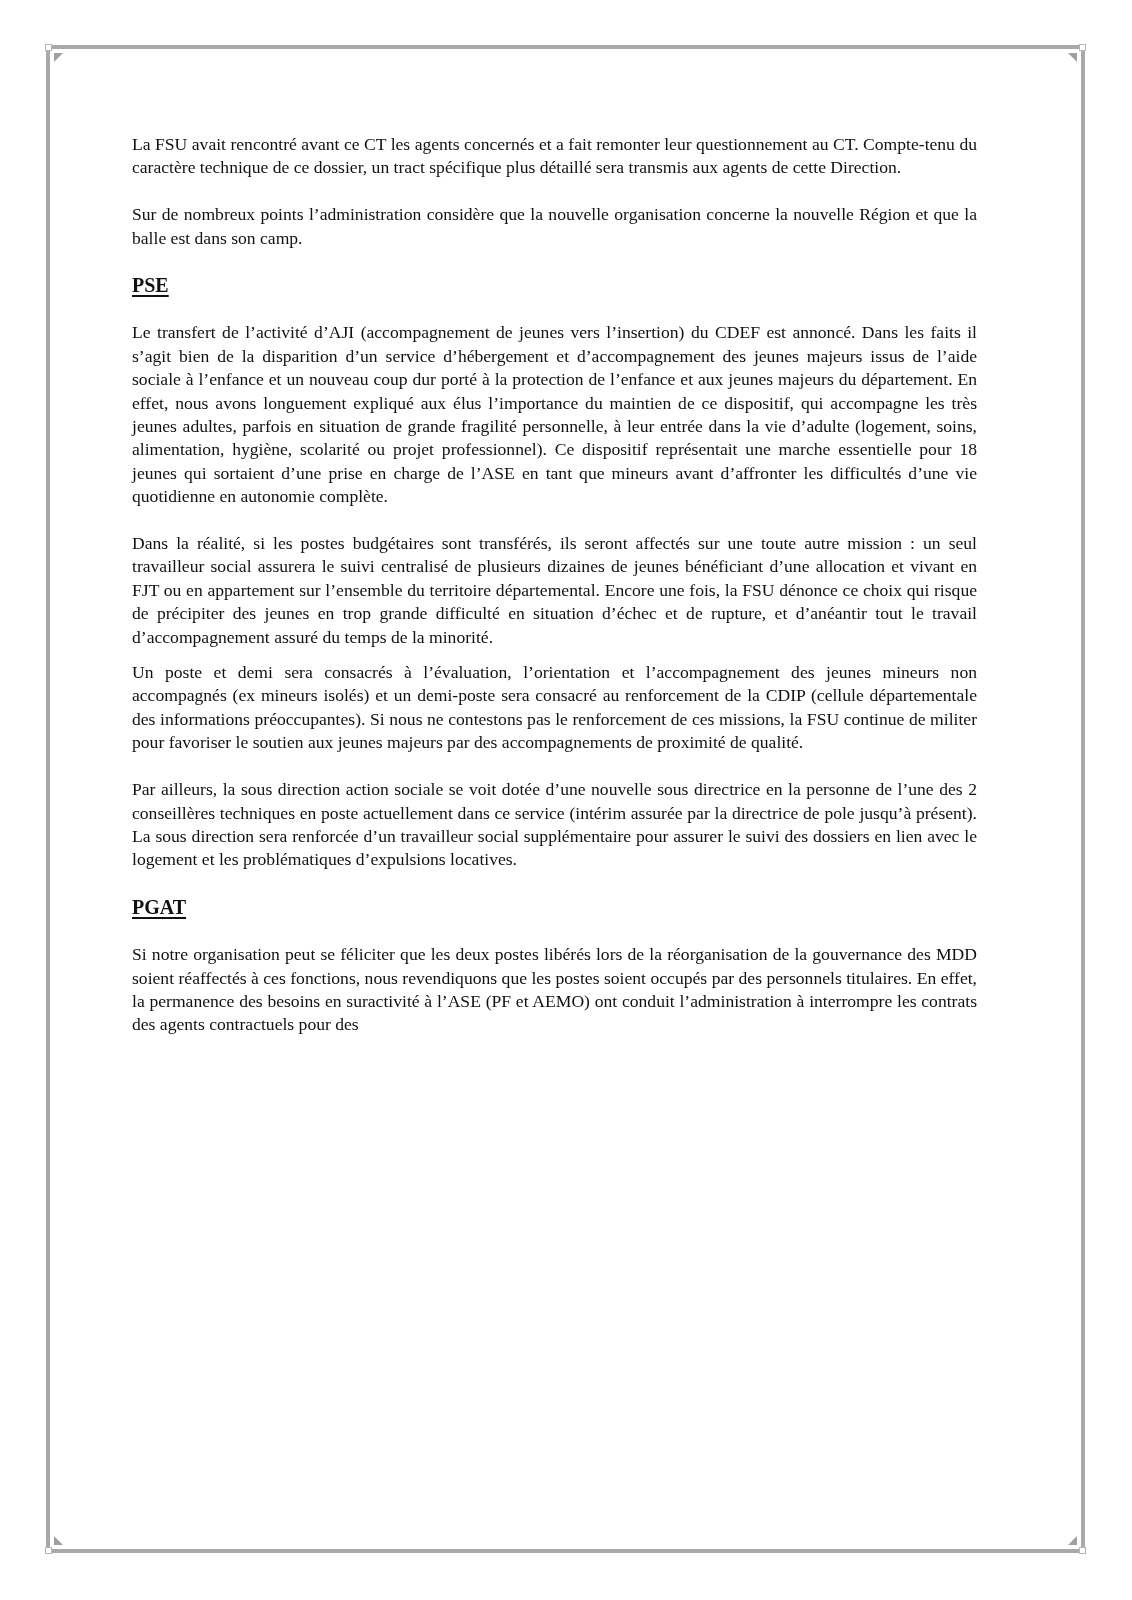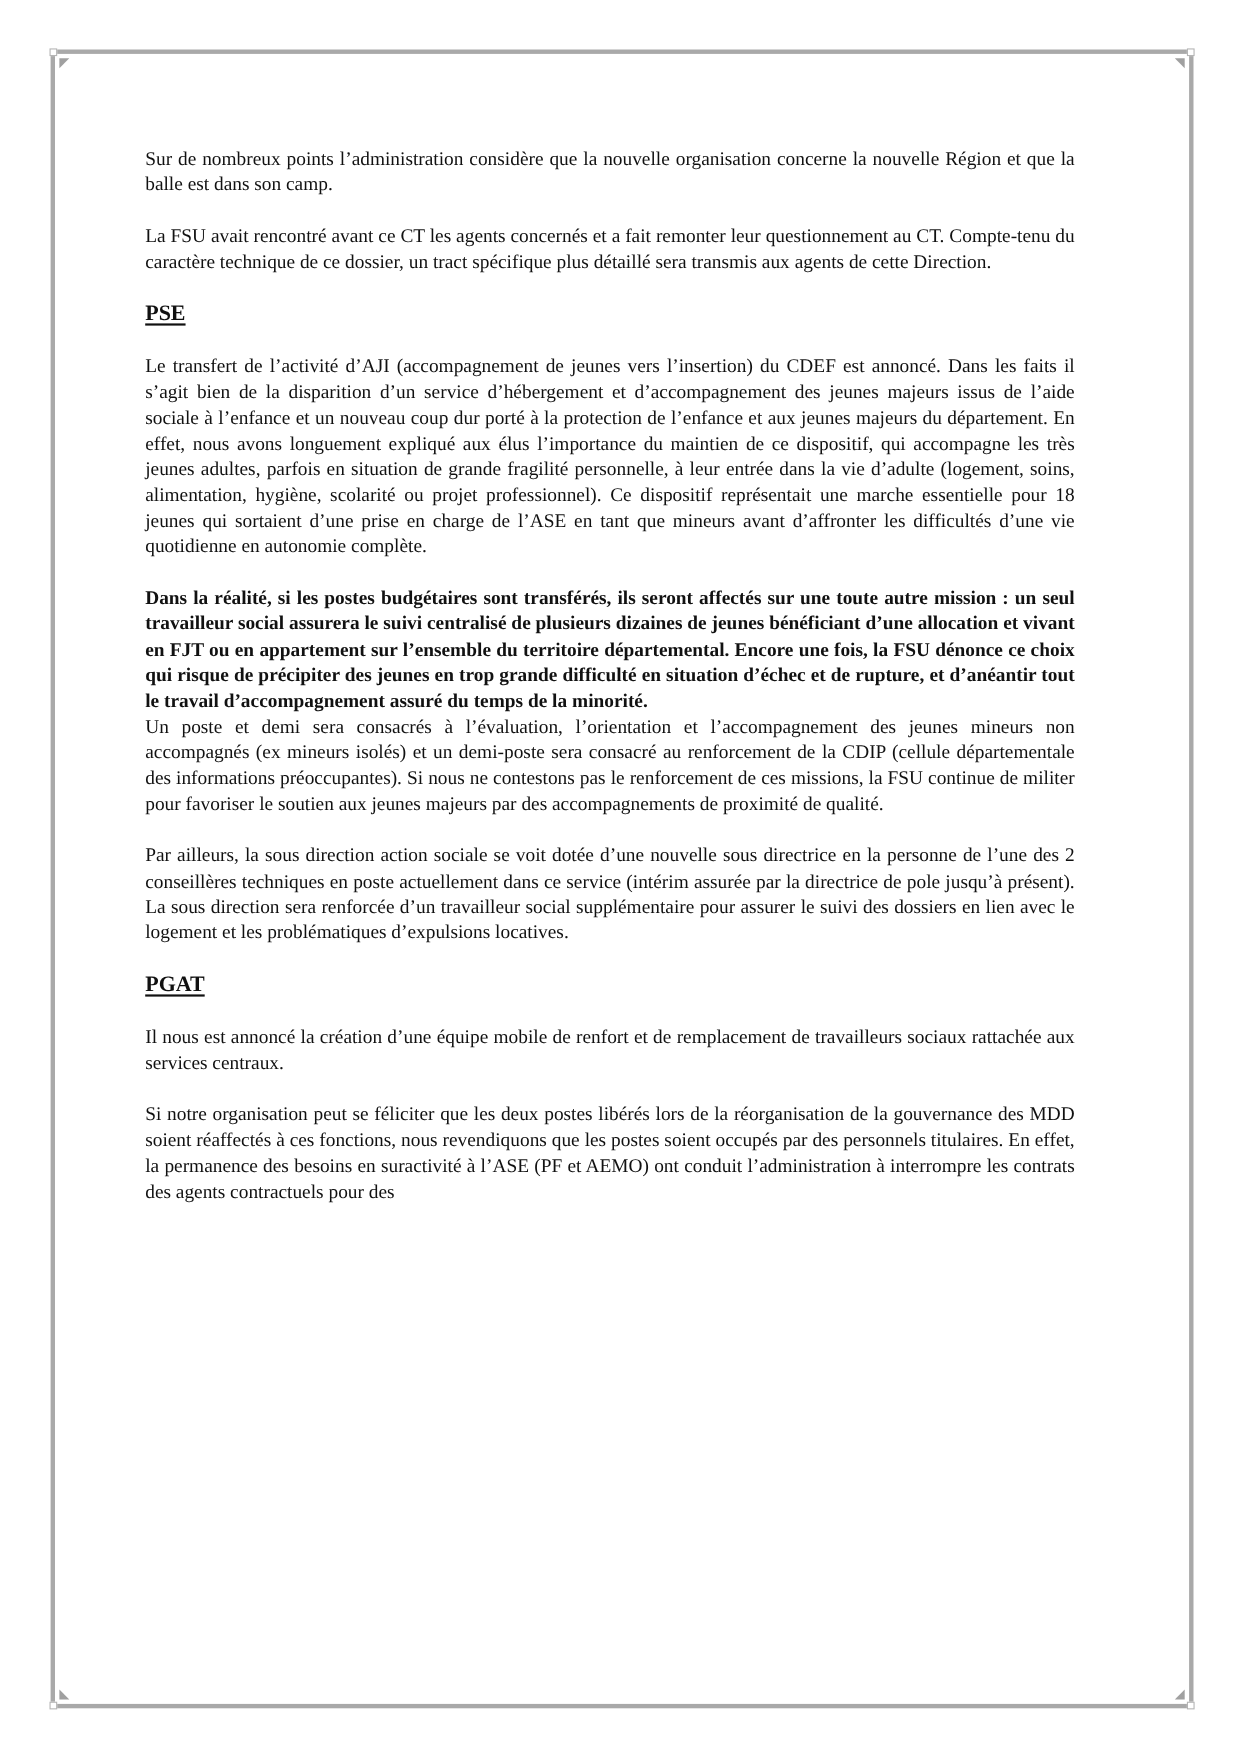--- a/index.html
+++ b/index.html
@@ -18,21 +18,21 @@
     .sq-tr { right: -5px; top: -5px; }
     .sq-bl { left: -5px; bottom: -5px; }
     .sq-br { right: -5px; bottom: -5px; }
 
     .content {
       position: absolute; left: 132px; top: 133px; width: 845px;
       font-family: "Liberation Serif", "DejaVu Serif", serif;
       font-size: 17.6px; line-height: 23.4px; color: #111;
     }
     .content p { margin: 0 0 23.4px 0; text-align: justify; }
-    .content p.tight { margin-bottom: 0; font-weight: bold; }
+    .content p.tight { margin-bottom: 12px; }
     .content h2 {
       font-size: 20px; font-weight: bold; text-decoration: underline;
       text-decoration-thickness: 2px; text-underline-offset: 3px;
       margin: 0 0 24px 0; line-height: 24px;
     }
   </style>
 </head>
 <body>
 
 <div class="frame">
@@ -40,25 +40,24 @@
   <span class="corner-tri tri-tr"></span>
   <span class="corner-tri tri-bl"></span>
   <span class="corner-tri tri-br"></span>
   <span class="corner-sq sq-tl"></span>
   <span class="corner-sq sq-tr"></span>
   <span class="corner-sq sq-bl"></span>
   <span class="corner-sq sq-br"></span>
 </div>
 
 <div class="content">
+  <p>La FSU avait rencontré avant ce CT les agents concernés et a fait remonter leur questionnement au CT. Compte-tenu du caractère technique de ce dossier, un tract spécifique plus détaillé sera transmis aux agents de cette Direction.</p>
   <p>Sur de nombreux points l’administration considère que la nouvelle organisation concerne la nouvelle Région et que la balle est dans son camp.</p>
-  <p>La FSU avait rencontré avant ce CT les agents concernés et a fait remonter leur questionnement au CT. Compte-tenu du caractère technique de ce dossier, un tract spécifique plus détaillé sera transmis aux agents de cette Direction.</p>
 
   <h2>PSE</h2>
   <p>Le transfert de l’activité d’AJI (accompagnement de jeunes vers l’insertion) du CDEF est annoncé. Dans les faits il s’agit bien de la disparition d’un service d’hébergement et d’accompagnement des jeunes majeurs issus de l’aide sociale à l’enfance et un nouveau coup dur porté à la protection de l’enfance et aux jeunes majeurs du département. En effet, nous avons longuement expliqué aux élus l’importance du maintien de ce dispositif, qui accompagne les très jeunes adultes, parfois en situation de grande fragilité personnelle, à leur entrée dans la vie d’adulte (logement, soins, alimentation, hygiène, scolarité ou projet professionnel). Ce dispositif représentait une marche essentielle pour 18 jeunes qui sortaient d’une prise en charge de l’ASE en tant que mineurs avant d’affronter les difficultés d’une vie quotidienne en  autonomie complète.</p>
   <p class="tight">Dans la réalité, si les postes budgétaires sont transférés, ils seront affectés sur une toute autre mission : un seul travailleur social  assurera le suivi centralisé de plusieurs dizaines de jeunes bénéficiant d’une allocation et vivant en FJT ou en appartement sur l’ensemble du territoire départemental. Encore une fois, la FSU dénonce ce choix qui risque de précipiter des jeunes en trop grande difficulté en situation d’échec et de rupture, et d’anéantir tout le travail d’accompagnement assuré du temps de la minorité.</p>
   <p>Un poste et demi sera consacrés à l’évaluation, l’orientation et l’accompagnement des jeunes mineurs non accompagnés (ex mineurs isolés) et un demi-poste sera consacré au renforcement de la CDIP (cellule départementale des informations préoccupantes). Si nous ne contestons pas le renforcement de ces missions, la FSU continue de militer pour favoriser le soutien aux jeunes majeurs par des accompagnements de proximité de qualité.</p>
   <p>Par ailleurs, la sous direction action sociale se voit dotée d’une nouvelle sous directrice en la personne de l’une des 2 conseillères techniques en poste actuellement dans ce service (intérim assurée par la directrice de pole jusqu’à présent). La sous direction sera renforcée d’un travailleur social supplémentaire pour assurer le suivi des dossiers en lien avec le logement et les problématiques d’expulsions locatives.</p>
 
   <h2>PGAT</h2>
-  <p>Il nous est annoncé la création d’une équipe mobile de renfort et de remplacement de travailleurs sociaux rattachée aux services centraux.</p>
   <p>Si notre organisation peut se féliciter que les deux postes libérés lors de la réorganisation de la gouvernance des MDD soient réaffectés à ces fonctions, nous revendiquons que les postes soient occupés par des personnels titulaires. En effet, la permanence des besoins en suractivité à l’ASE (PF et AEMO) ont conduit l’administration à interrompre les contrats des agents contractuels pour des</p>
 </div>
 
 </body></html>

